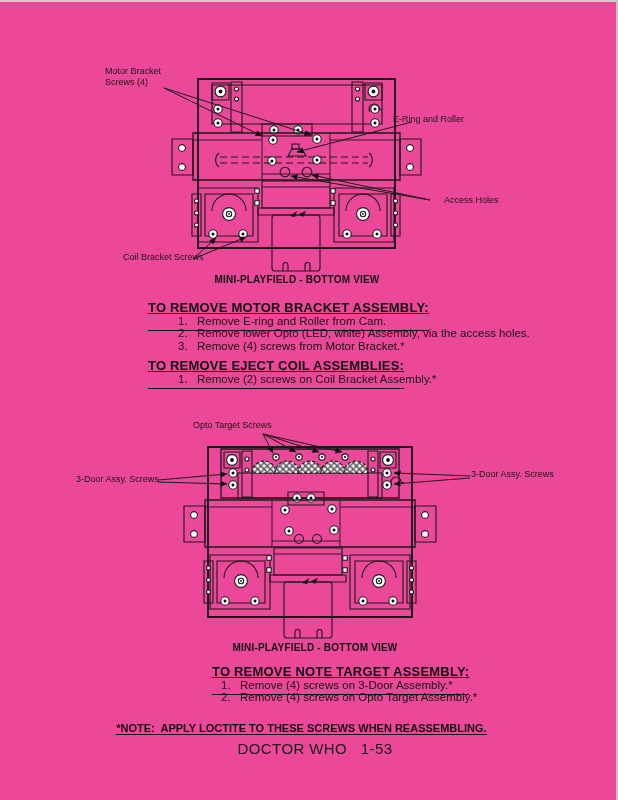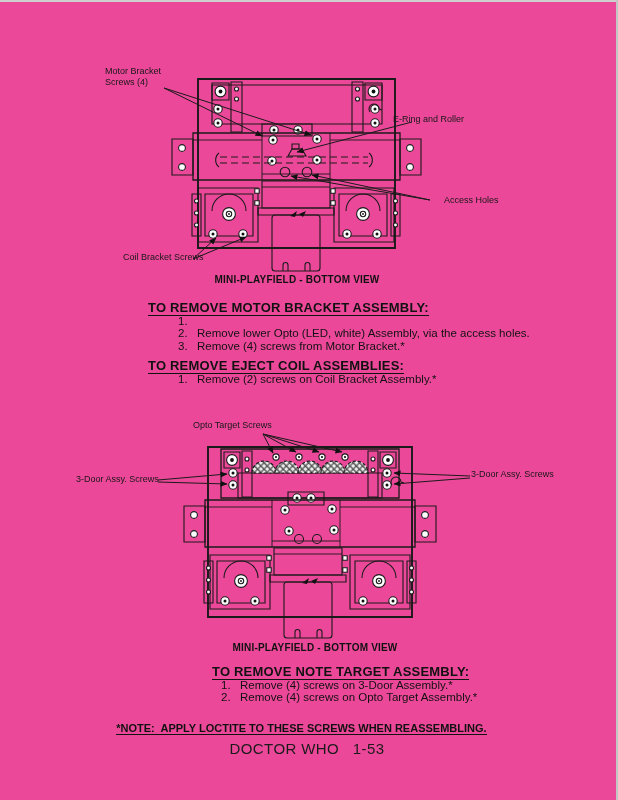--- a/index.html
+++ b/index.html
@@ -8,21 +8,21 @@
     font-family:"Liberation Sans", sans-serif;color:#111;overflow:hidden;
     margin:0 auto;
   }
   .edge-top{position:absolute;top:0;left:0;width:618px;height:2px;background:#cfcfcf;}
   .edge-right{position:absolute;top:0;right:0;width:2px;height:800px;background:#c4c4c4;}
   .diagram{position:absolute;left:0;width:618px;margin:0;padding:0;}
   .diagram svg{position:absolute;left:0;top:0;}
   .lbl{position:absolute;font-size:9px;line-height:10.5px;color:#171717;white-space:nowrap;}
   .caption{position:absolute;font-size:10px;font-weight:bold;text-align:center;letter-spacing:.2px;color:#111;}
   .sec-heading{position:absolute;font-size:13px;font-weight:bold;letter-spacing:.2px;white-space:nowrap;}
-  .sec-heading span{display:inline-block;border-bottom:1.6px solid #111;padding-bottom:0px;}
+  .sec-heading span{display:inline-block;border-bottom:1.6px solid #111;padding-bottom:15px;text-decoration:underline;}
   .steps{position:absolute;font-size:11.5px;line-height:12.3px;}
   .step{display:flex;}
   .step .num{width:19px;flex:0 0 19px;}
   .note{position:absolute;font-size:11px;font-weight:bold;white-space:pre;}
   .note span{display:inline-block;border-bottom:1.5px solid #111;}
   .footer{position:absolute;font-size:15px;letter-spacing:.4px;text-align:center;white-space:pre;color:#1a1a1a;}
   .dwg *{vector-effect:non-scaling-stroke;}
 </style>
 </head>
 <body>
@@ -179,20 +179,21 @@
     <div class="lbl" style="left:123px;top:190px;">Coil Bracket Screws</div>
     <figcaption class="caption" style="left:197px;top:212px;width:200px;">MINI-PLAYFIELD - BOTTOM VIEW</figcaption>
   </figure>
 
   <h3 class="sec-heading" style="left:148px;top:300px;margin:0;">
     <span>TO REMOVE MOTOR BRACKET ASSEMBLY:</span>
   </h3>
   <div class="steps" style="left:178px;top:315px;">
     <div class="step">
       <span class="num">1.</span>
+      <span>Remove E-ring and Roller from Cam.</span>
     </div>
     <div class="step">
       <span class="num">2.</span>
       <span>Remove lower Opto (LED, white) Assembly, via the access holes.</span>
     </div>
     <div class="step">
       <span class="num">3.</span>
       <span>Remove (4) screws from Motor Bracket.*</span>
     </div>
   </div>
@@ -373,14 +374,14 @@
     </div>
     <div class="step">
       <span class="num">2.</span>
       <span>Remove (4) screws on Opto Target Assembly.*</span>
     </div>
   </div>
 
   <div class="note" style="left:104px;top:710px;">
     <span>*NOTE:  APPLY LOCTITE TO THESE SCREWS WHEN REASSEMBLING.</span>
   </div>
-  <div class="footer" style="left:152px;top:740px;width:310px;">DOCTOR WHO   1-53</div>
+  <div class="footer" style="left:160px;top:740px;width:310px;">DOCTOR WHO   1-53</div>
 </div>
 
 </body></html>

